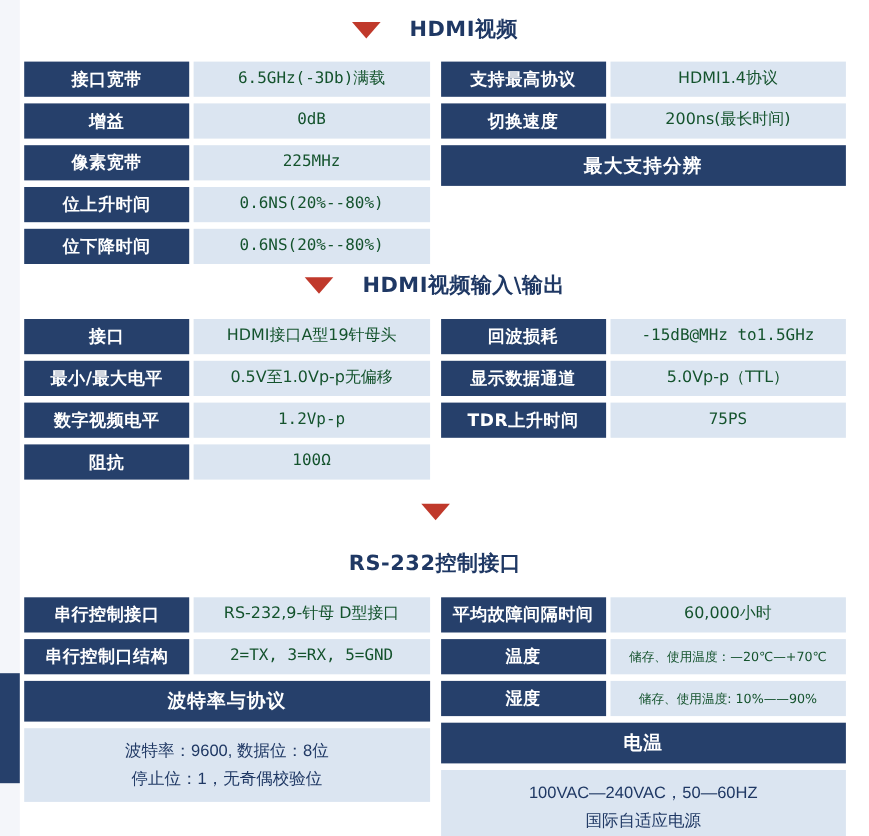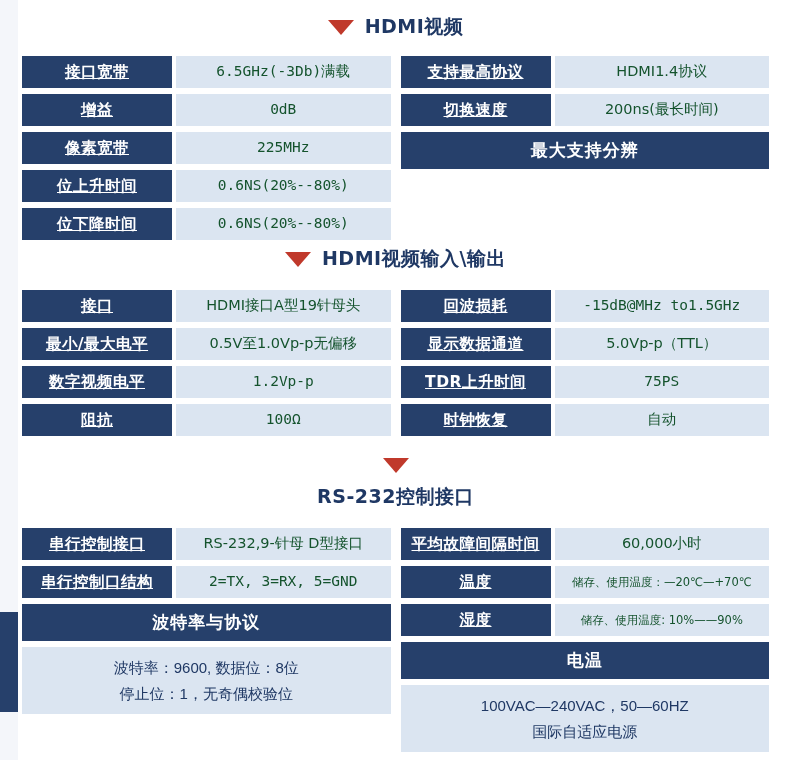--- a/index.html
+++ b/index.html
@@ -54,21 +54,21 @@
   
   .section-title {
     text-align: center;
     font-size: 19px;
     font-weight: bold;
     color: #1f3864;
     letter-spacing: 0.5px;
     display: flex;
     align-items: center;
     justify-content: center;
-    gap: 11px;
+    gap: 26px;
   }
   .tri {
     display: inline-block;
     width: 0;
     height: 0;
     border-left: 13px solid transparent;
     border-right: 13px solid transparent;
     border-top: 15px solid #c0392b;
   }
   .sec1 { margin-top: 14px; margin-bottom: 16px; }
@@ -99,21 +99,20 @@
     color: #ffffff;
     font-size: 15.5px;
     font-weight: bold;
     display: flex;
     align-items: center;
     justify-content: center;
     text-align: center;
     padding: 4px 4px;
     box-sizing: border-box;
     letter-spacing: 0.5px;
-    text-decoration: underline;
   }
   .val {
     background: #dbe5f1;
     color: #14532d;
     font-size: 14.5px;
     display: flex;
     align-items: center;
     justify-content: center;
     text-align: center;
     padding: 4px 6px;
@@ -243,24 +242,20 @@
           <div class="val f">-15dB@MHz to1.5GHz</div>
         </div>
         <div class="row">
           <div class="lbl w1">显示数据通道</div>
           <div class="val f cjk">5.0Vp-p（TTL）</div>
         </div>
         <div class="row">
           <div class="lbl w1">TDR上升时间</div>
           <div class="val f">75PS</div>
         </div>
-        <div class="row">
-          <div class="lbl w1">时钟恢复</div>
-          <div class="val f cjk">自动</div>
-        </div>
       </div>
     </div>
 
     <div class="section-title sec3">
       <span class="tri"></span>
       <span>RS-232控制接口</span>
     </div>
 
     <div class="grid">
       <div class="col">

